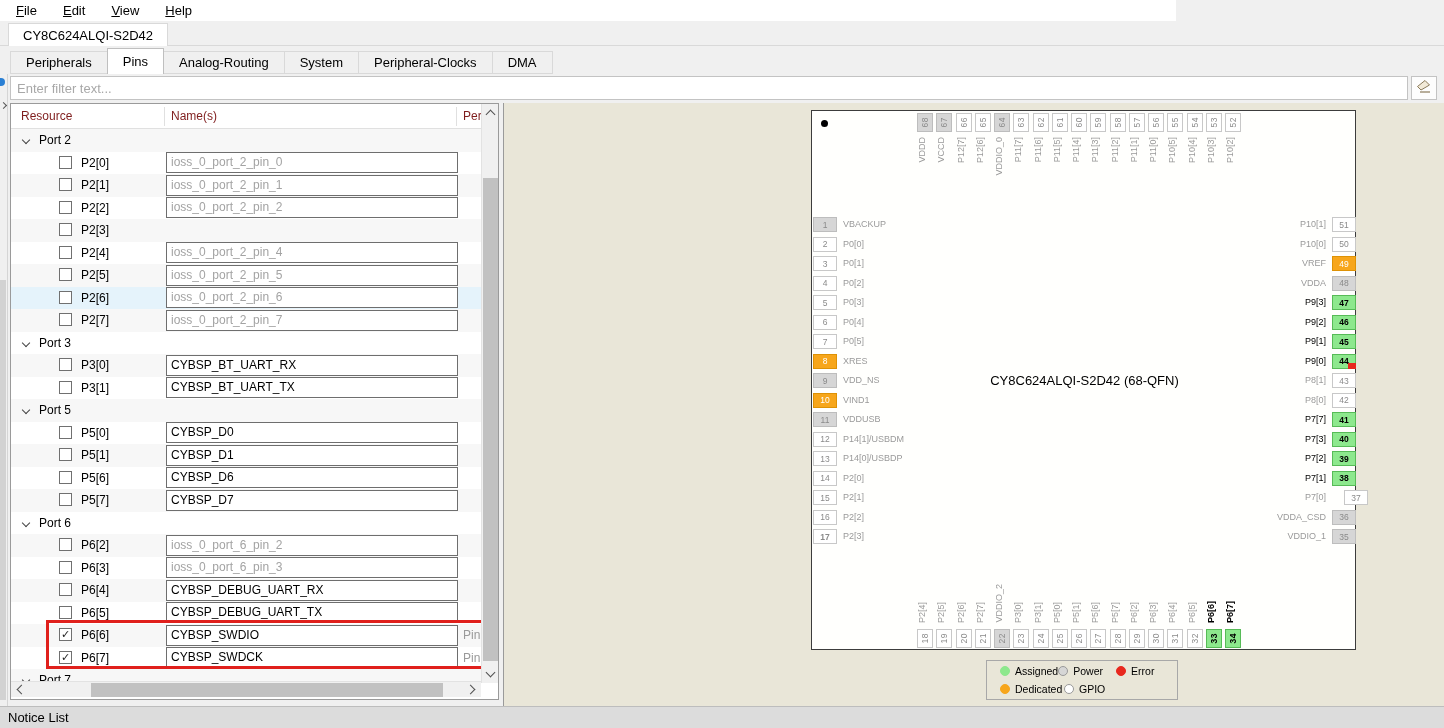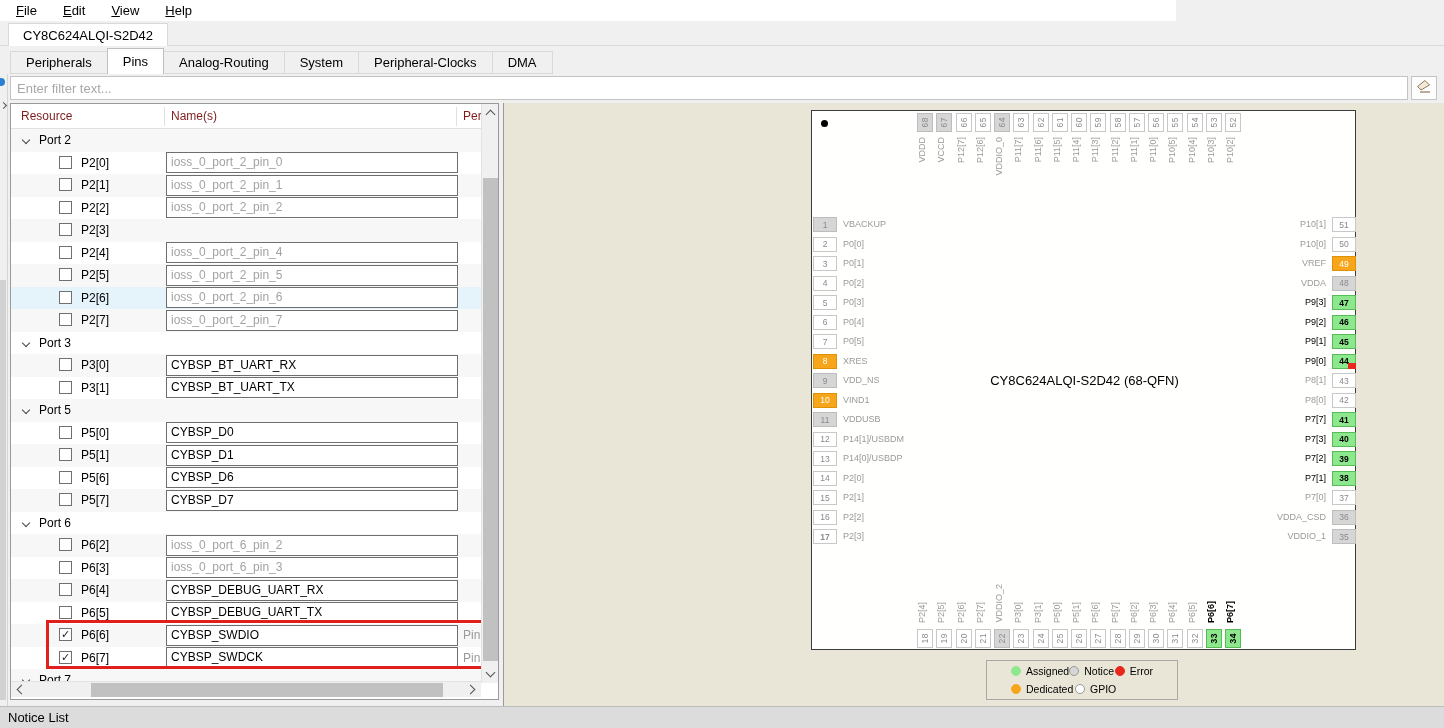--- a/index.html
+++ b/index.html
@@ -76,21 +76,21 @@
   .pinbox.dedicated { background:#f7a61b; border-color:#de9205; color:#fff; }
   .pinbox.assigned { background:#8de88d; border-color:#57bb57; color:#000; font-weight:bold; }
   .vnum { writing-mode:vertical-rl; transform:rotate(180deg); letter-spacing:0.5px; }
   .err-corner { position:absolute; right:-1px; bottom:-1px; width:8px; height:6px; background:#e8281e; }
   .vlabel { position:absolute; writing-mode:vertical-rl; transform:rotate(180deg); font-size:9px; color:#9a9a9a; white-space:nowrap; width:16px; text-align:center; }
   .vlabel.on { color:#000; font-weight:bold; }
   .hlabel { position:absolute; font-size:9px; color:#9a9a9a; white-space:nowrap; height:15px; line-height:15px; }
   .hlabel.on { color:#000; font-weight:normal; }
   .hlabel.rt { text-align:right; }
 
-  .legend { position:absolute; left:482px; top:557px; width:192px; height:40px; border:1px solid #a8a8a8; padding:4px 24px; display:flex; flex-direction:column; justify-content:space-between; }
+  .legend { position:absolute; left:482px; top:557px; width:192px; height:40px; border:1px solid #a8a8a8; padding:4px 13px; display:flex; flex-direction:column; justify-content:space-between; }
   .leg-row { display:flex; }
   .leg-item { display:flex; align-items:center; gap:5px; font-size:10.5px; color:#000; }
   .leg-dot { width:10px; height:10px; border-radius:50%; border:1px solid #999; }
 
   
   .notice-bar { position:absolute; left:0; top:706px; width:1444px; height:22px; background:#dcdcdc; border-top:1px solid #bdbdbd; display:flex; align-items:center; padding-left:8px; font-size:13px; color:#000; }
 </style>
 </head>
 <body>
 
@@ -536,42 +536,42 @@
         </div>
         <div class="hlabel on rt" style="top: 320.5px; right: 29px;">P7[3]</div>
         <div class="pinbox horiz assigned" style="top: 340px; left: 520px;">
           <span>39</span>
         </div>
         <div class="hlabel on rt" style="top: 340px; right: 29px;">P7[2]</div>
         <div class="pinbox horiz assigned" style="top: 359.5px; left: 520px;">
           <span>38</span>
         </div>
         <div class="hlabel on rt" style="top: 359.5px; right: 29px;">P7[1]</div>
-        <div class="pinbox horiz gpio" style="top: 379px; left: 520px;">
+        <div class="pinbox horiz gpio" style="top: 379px; left: 532px;">
           <span>37</span>
         </div>
         <div class="hlabel rt" style="top: 379px; right: 29px;">P7[0]</div>
         <div class="pinbox horiz power" style="top: 398.5px; left: 520px;">
           <span>36</span>
         </div>
         <div class="hlabel rt" style="top: 398.5px; right: 29px;">VDDA_CSD</div>
         <div class="pinbox horiz power" style="top: 418px; left: 520px;">
           <span>35</span>
         </div>
         <div class="hlabel rt" style="top: 418px; right: 29px;">VDDIO_1</div>
       </div>
     <div class="legend" id="legend">
         <div class="leg-row">
           <div class="leg-item" style="width: 64px;">
             <div class="leg-dot" style="background: rgb(141, 232, 141); border-color: rgb(141, 232, 141);"></div>
             <span>Assigned</span>
           </div>
           <div class="leg-item" style="width: 70px;">
             <div class="leg-dot" style="background: rgb(214, 214, 214);"></div>
-            <span>Notice</span>
+            <span>Power</span>
           </div>
           <div class="leg-item" style="width: 58px;">
             <div class="leg-dot" style="background: rgb(232, 40, 30); border-color: rgb(232, 40, 30);"></div>
             <span>Error</span>
           </div>
         </div>
         <div class="leg-row">
           <div class="leg-item" style="width: 64px;">
             <div class="leg-dot" style="background: rgb(247, 166, 27); border-color: rgb(247, 166, 27);"></div>
             <span>Dedicated</span>

